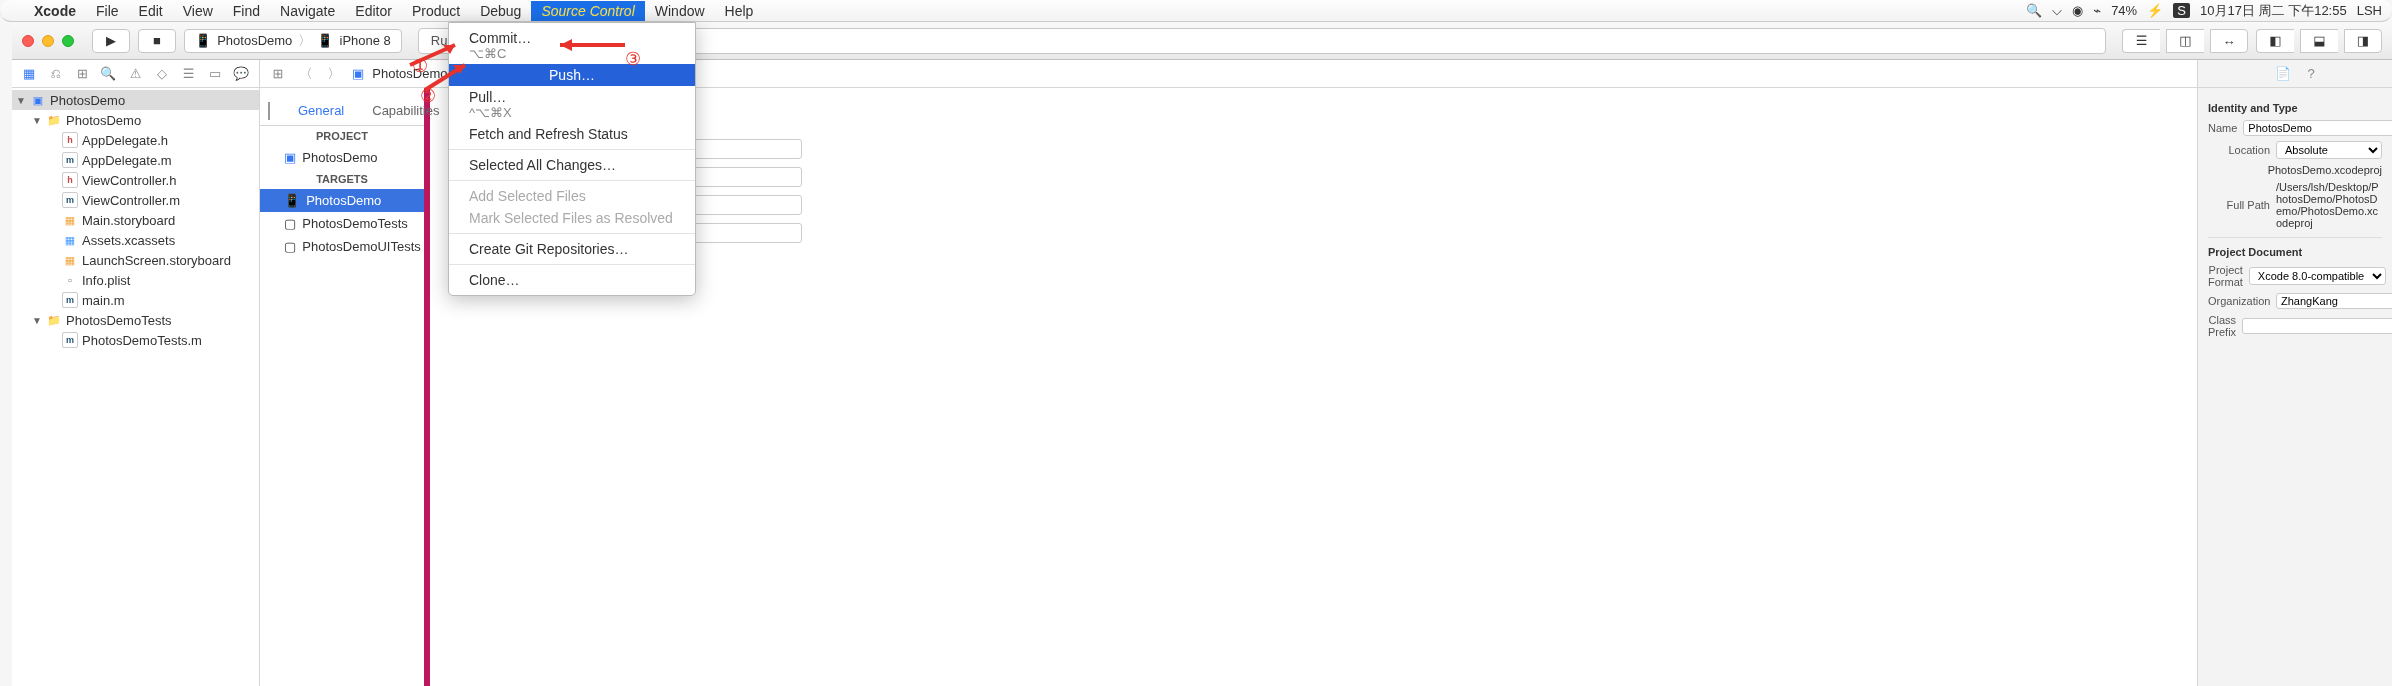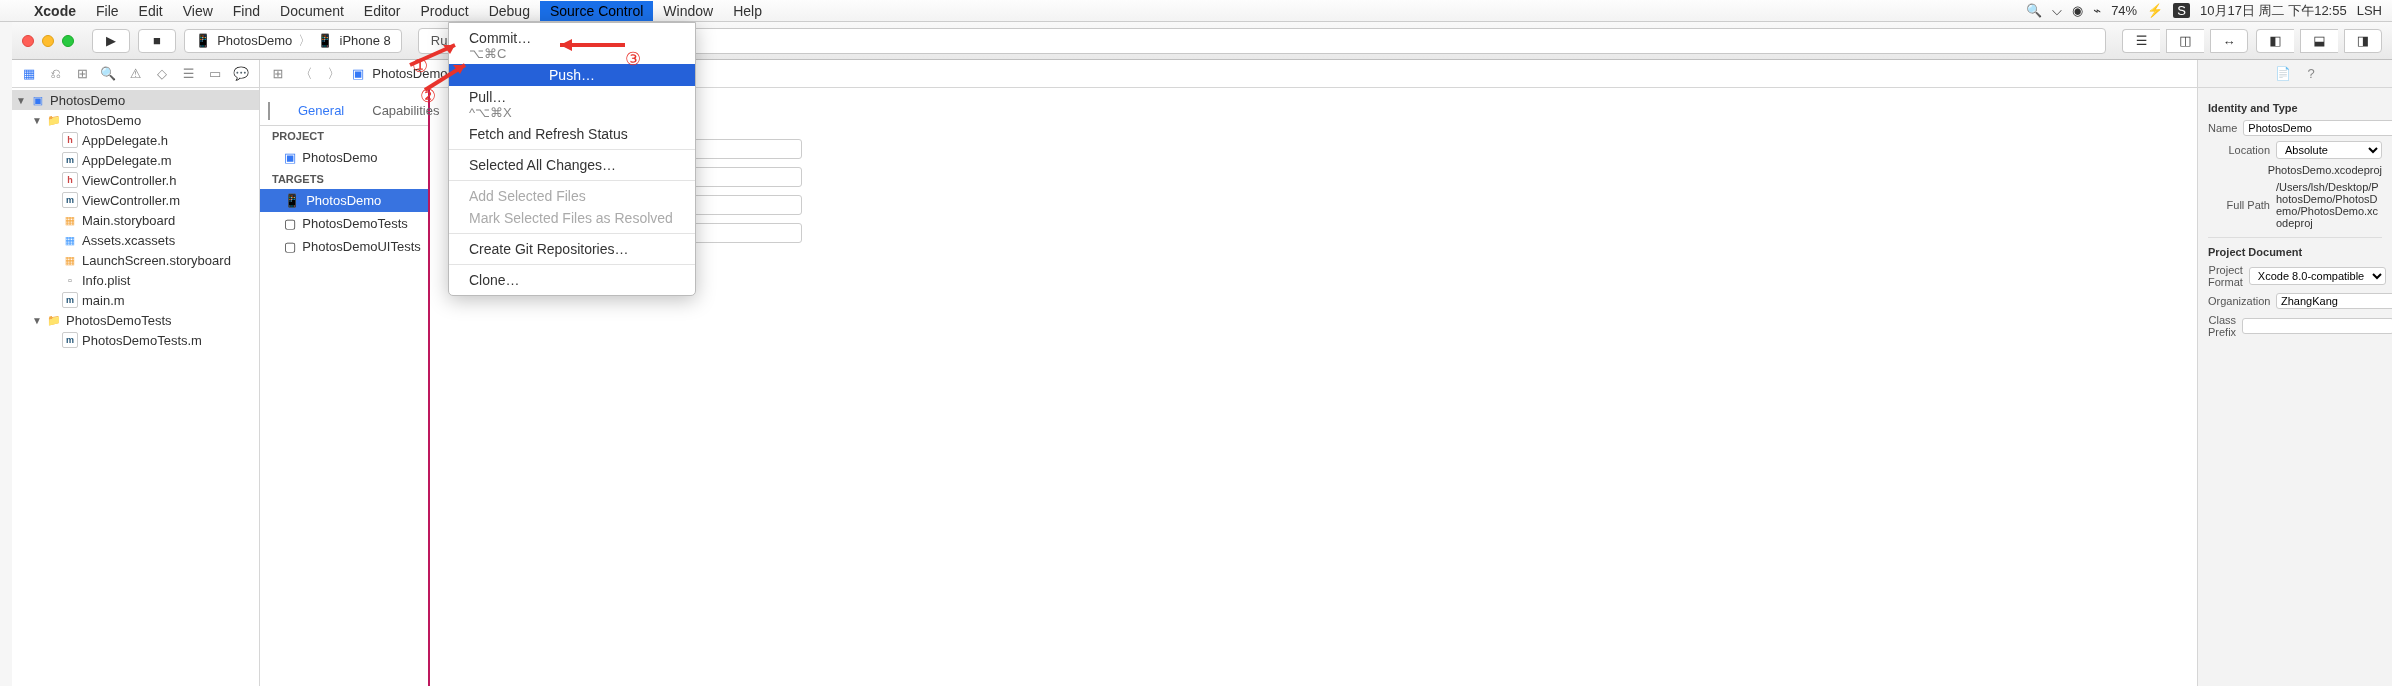--- a/index.html
+++ b/index.html
@@ -1,21 +1,21 @@
 <!DOCTYPE html>
 <html><head>
 <meta charset="utf-8">
 <style>
 * { margin: 0; padding: 0; box-sizing: border-box; font-family: -apple-system, BlinkMacSystemFont, "Helvetica Neue", sans-serif; }
 body { background: #f6f6f6; font-size: 13px; color: #333; }
 
-.menubar { height: 22px; background: linear-gradient(#fdfdfd, #f3f3f3); border-bottom: 1px solid #ccc; display: flex; align-items: center; padding: 0 10px; font-size: 14px; }
+.menubar { height: 22px; background: linear-gradient(#fdfdfd, #f3f3f3); border-bottom: 1px solid #ccc; display: flex; align-items: center; padding: 0 10px; font-size: 14px; border-radius: 11px; }
 .menubar .apple { font-size: 16px; margin-right: 14px; }
 .menubar .mitem { padding: 2px 10px; cursor: default; }
-.menubar .mitem.active { background: #1a6fe8; color: #000000; }
+.menubar .mitem.active { background: #1a6fe8; color: #fde047; font-style: italic; }
 .menubar .appname { font-weight: 600; }
 .menubar .right { margin-left: auto; display: flex; align-items: center; gap: 10px; }
 .menubar .right span { font-size: 13px; }
 
 .toolbar { height: 38px; background: linear-gradient(#f9f9f9, #e9e9e9); border-bottom: 1px solid #bfbfbf; display: flex; align-items: center; padding: 0 10px; gap: 8px; margin-left: 12px; }
 .traffic { display: flex; gap: 8px; margin-right: 10px; }
 .traffic .dot { width: 12px; height: 12px; border-radius: 50%; }
 .dot.r { background: #ff5f57; border: 0.5px solid #e2463f; }
 .dot.y { background: #ffbd2e; border: 0.5px solid #e1a116; }
 .dot.g { background: #28c940; border: 0.5px solid #1aab29; }
@@ -46,21 +46,21 @@
 .ficon.sb { color: #f4a742; }
 .ficon.xc { color: #4a9eff; }
 .ficon.plist { color: #888; }
 .indent1 { padding-left: 20px; }
 .indent2 { padding-left: 36px; }
 
 .editor { flex: 1; background: #fff; display: flex; flex-direction: column; position: relative; }
 .jump-bar { height: 28px; border-bottom: 1px solid #d6d6d6; display: flex; align-items: center; padding: 0 8px; gap: 8px; }
 .jump-bar .jicon { width: 20px; height: 20px; display: flex; align-items: center; justify-content: center; color: #888; }
 .editor-body { flex: 1; display: flex; }
-.targets-panel { width: 170px; border-right: 2px solid #be185d; padding: 8px 0; }
+.targets-panel { width: 170px; border-right: 6px solid #be185d; padding: 8px 0; text-align: center; }
 .targets-panel .sect { padding: 4px 12px; font-size: 11px; font-weight: 600; color: #555; }
 .targets-panel .titem { padding: 4px 12px 4px 24px; display: flex; align-items: center; gap: 6px; }
 .targets-panel .titem.sel { background: #3873e0; color: #fff; }
 .settings { flex: 1; padding: 0; position: relative; }
 .settings-tabs { height: 30px; border-bottom: 1px solid #d6d6d6; display: flex; align-items: center; gap: 28px; padding: 0 16px; }
 .settings-tabs .stab { font-size: 13px; color: #666; }
 .settings-tabs .stab.active { color: #3478f6; }
 .settings-tabs .layout-icon { width: 18px; height: 18px; border: 1px solid #999; }
 .settings-content { padding: 16px 24px; }
 .settings-content .shead { font-weight: 600; margin: 8px 0 12px; display: flex; align-items: center; gap: 6px; }
@@ -95,21 +95,21 @@
 </head>
 <body>
 
 <div class="menubar">
   <span class="apple"></span>
   <span class="mitem appname">Xcode</span>
   <span class="mitem">File</span>
   <span class="mitem">Edit</span>
   <span class="mitem">View</span>
   <span class="mitem">Find</span>
-  <span class="mitem">Document</span>
+  <span class="mitem">Navigate</span>
   <span class="mitem">Editor</span>
   <span class="mitem">Product</span>
   <span class="mitem">Debug</span>
   <span class="mitem active">Source Control</span>
   <span class="mitem">Window</span>
   <span class="mitem">Help</span>
   <div class="right">
     <span>🔍</span>
     <span>⌵</span>
     <span>◉</span>

